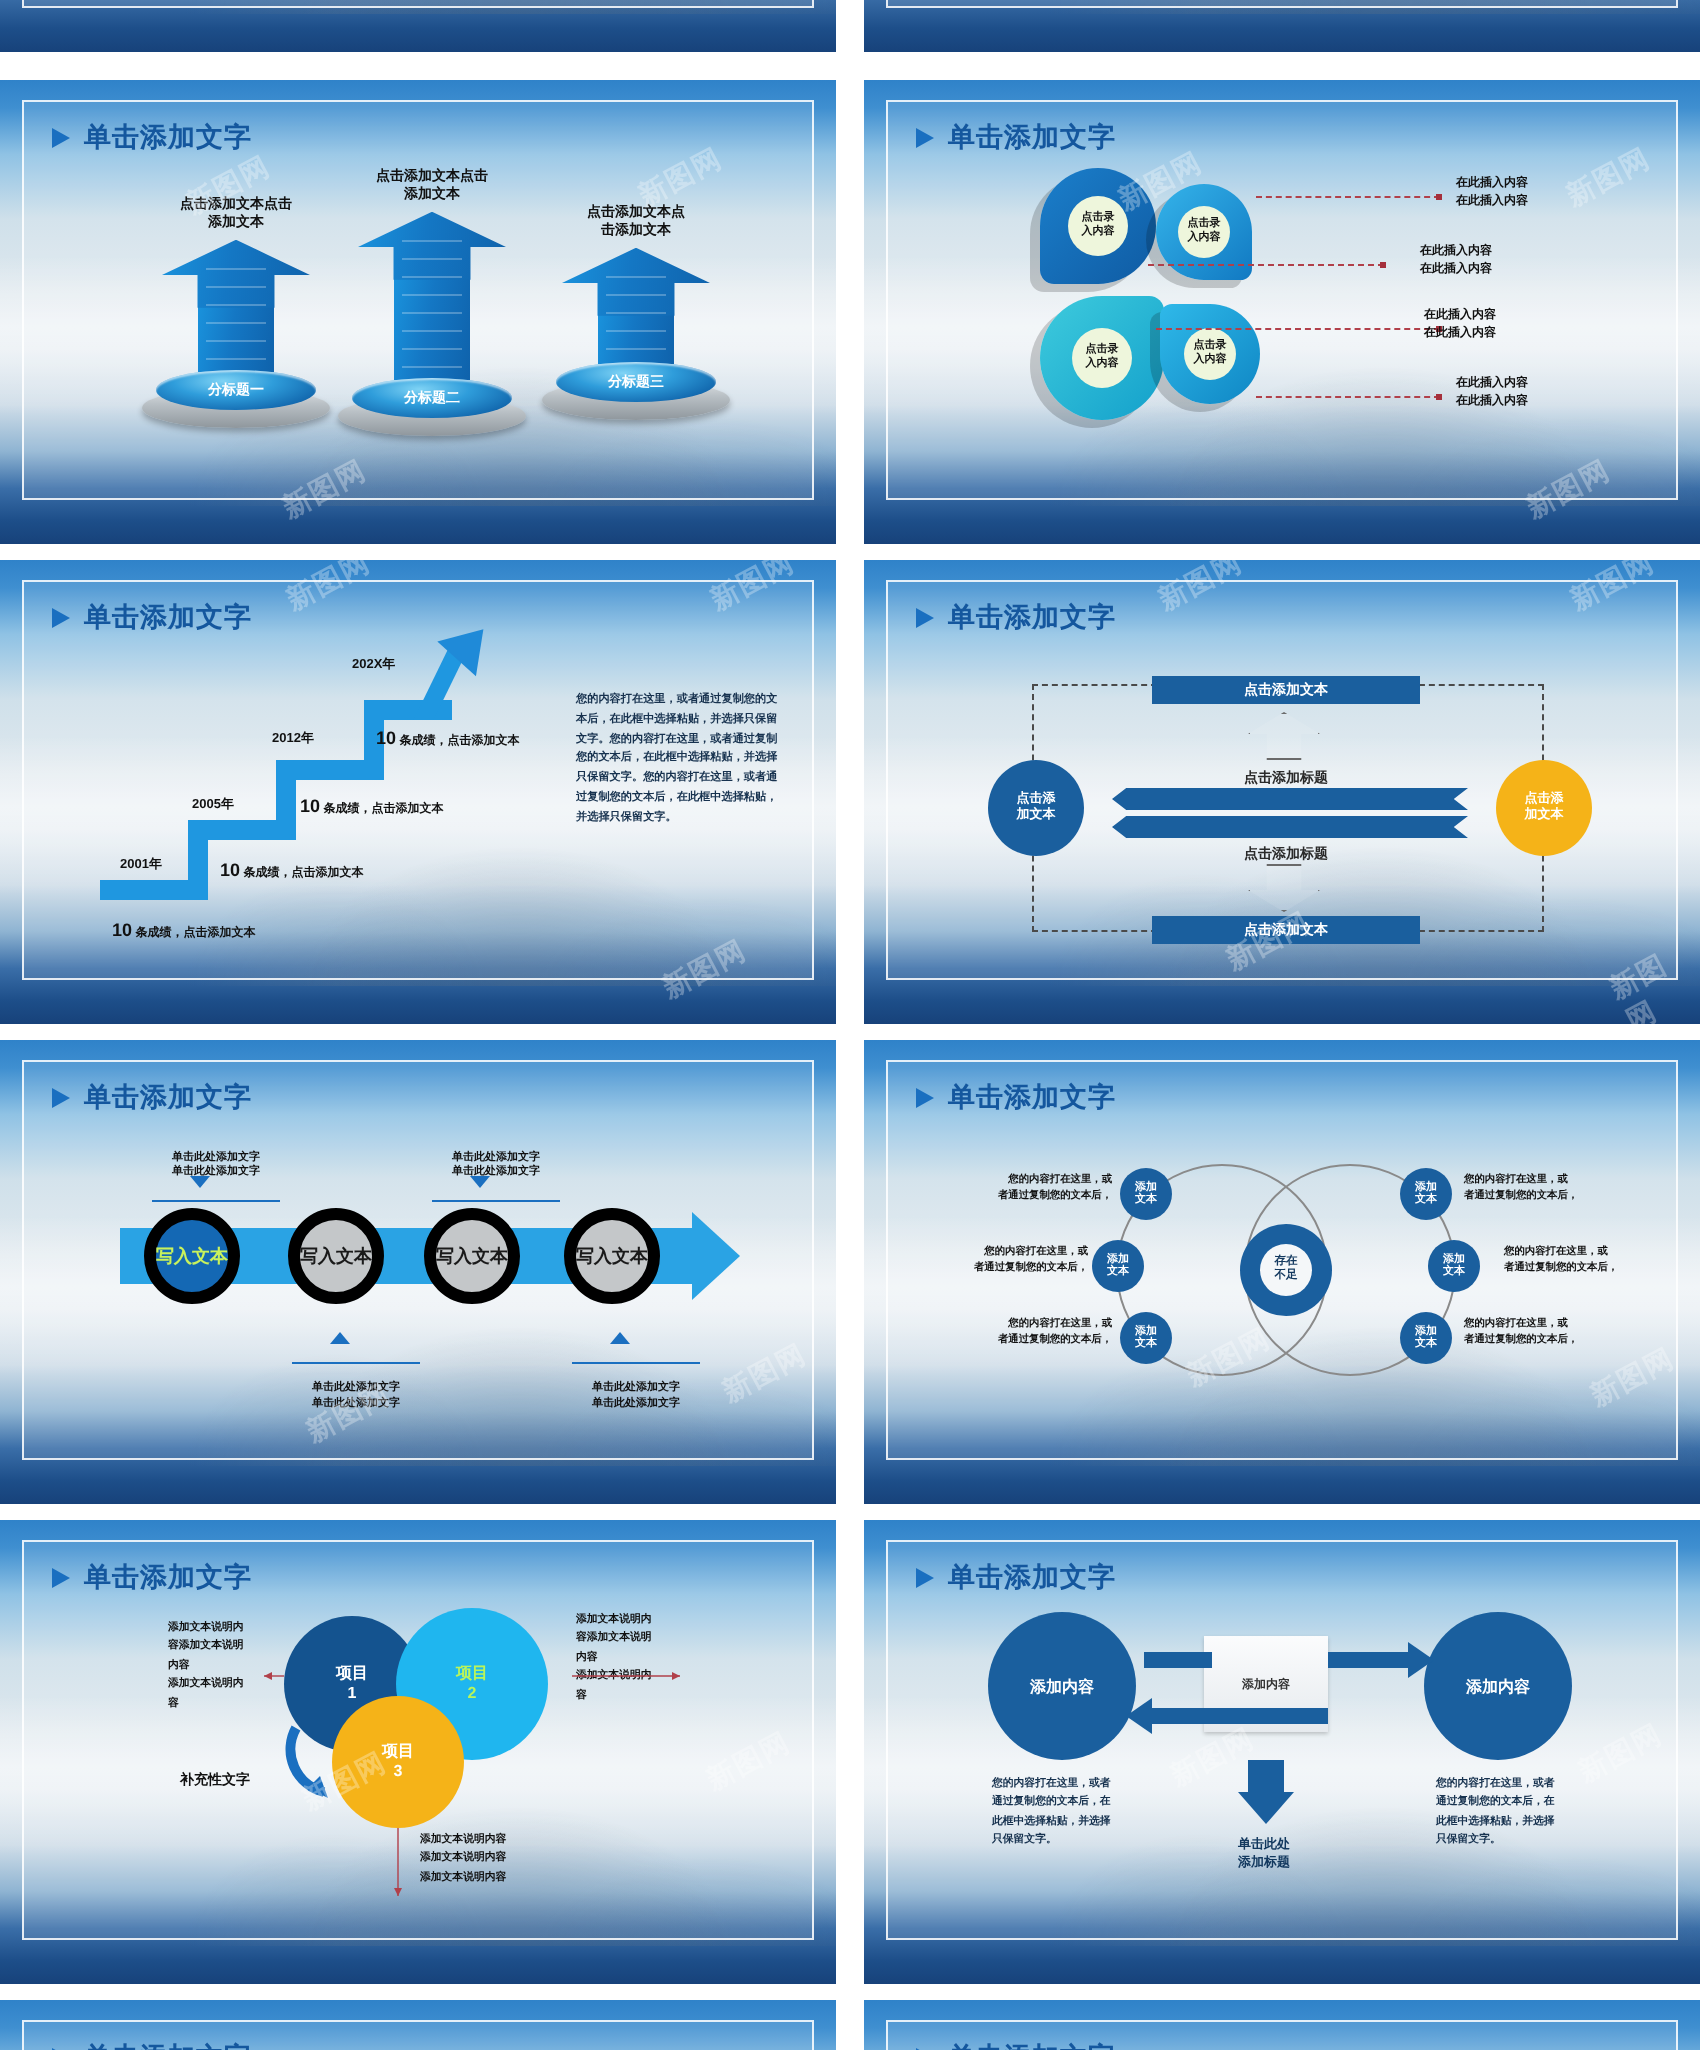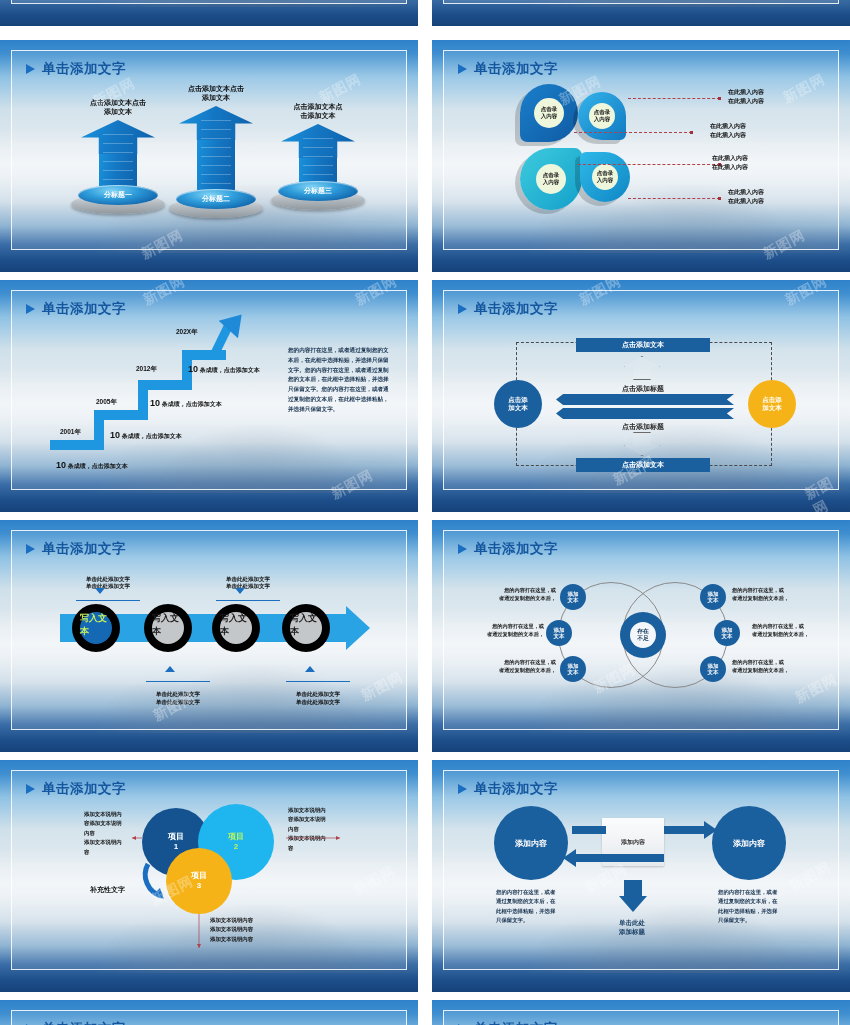--- a/index.html
+++ b/index.html
@@ -171,22 +171,22 @@
 
   
   .procbar { position: absolute; height: 28px; background: #2aa3e4; }
   .prochead {
     position: absolute; width: 0; height: 0;
     border-top: 22px solid transparent; border-bottom: 22px solid transparent;
     border-left: 24px solid #2aa3e4;
   }
   .pcirc {
     position: absolute; width: 48px; height: 48px; border-radius: 50%;
-    border: 8px solid #000000;
-    display: flex; align-items: flex-start; justify-content: center;
+    border: 6px solid #000000;
+    display: flex; align-items: center; justify-content: center;
     font-size: 9px; font-weight: bold;
   }
   .callout { position: absolute; text-align: center; font-size: 5.5px; font-weight: bold; color: #111; line-height: 1.4; }
   .callout .bar { height: 1.6px; background: #1a6fc0; margin-top: 1px; }
   .calltip { position: absolute; width: 0; height: 0;
     border-left: 5px solid transparent; border-right: 5px solid transparent; }
 
   
   .vring { position: absolute; border: 1px solid #8a8a8a; border-radius: 50%; }
   .vnode {

